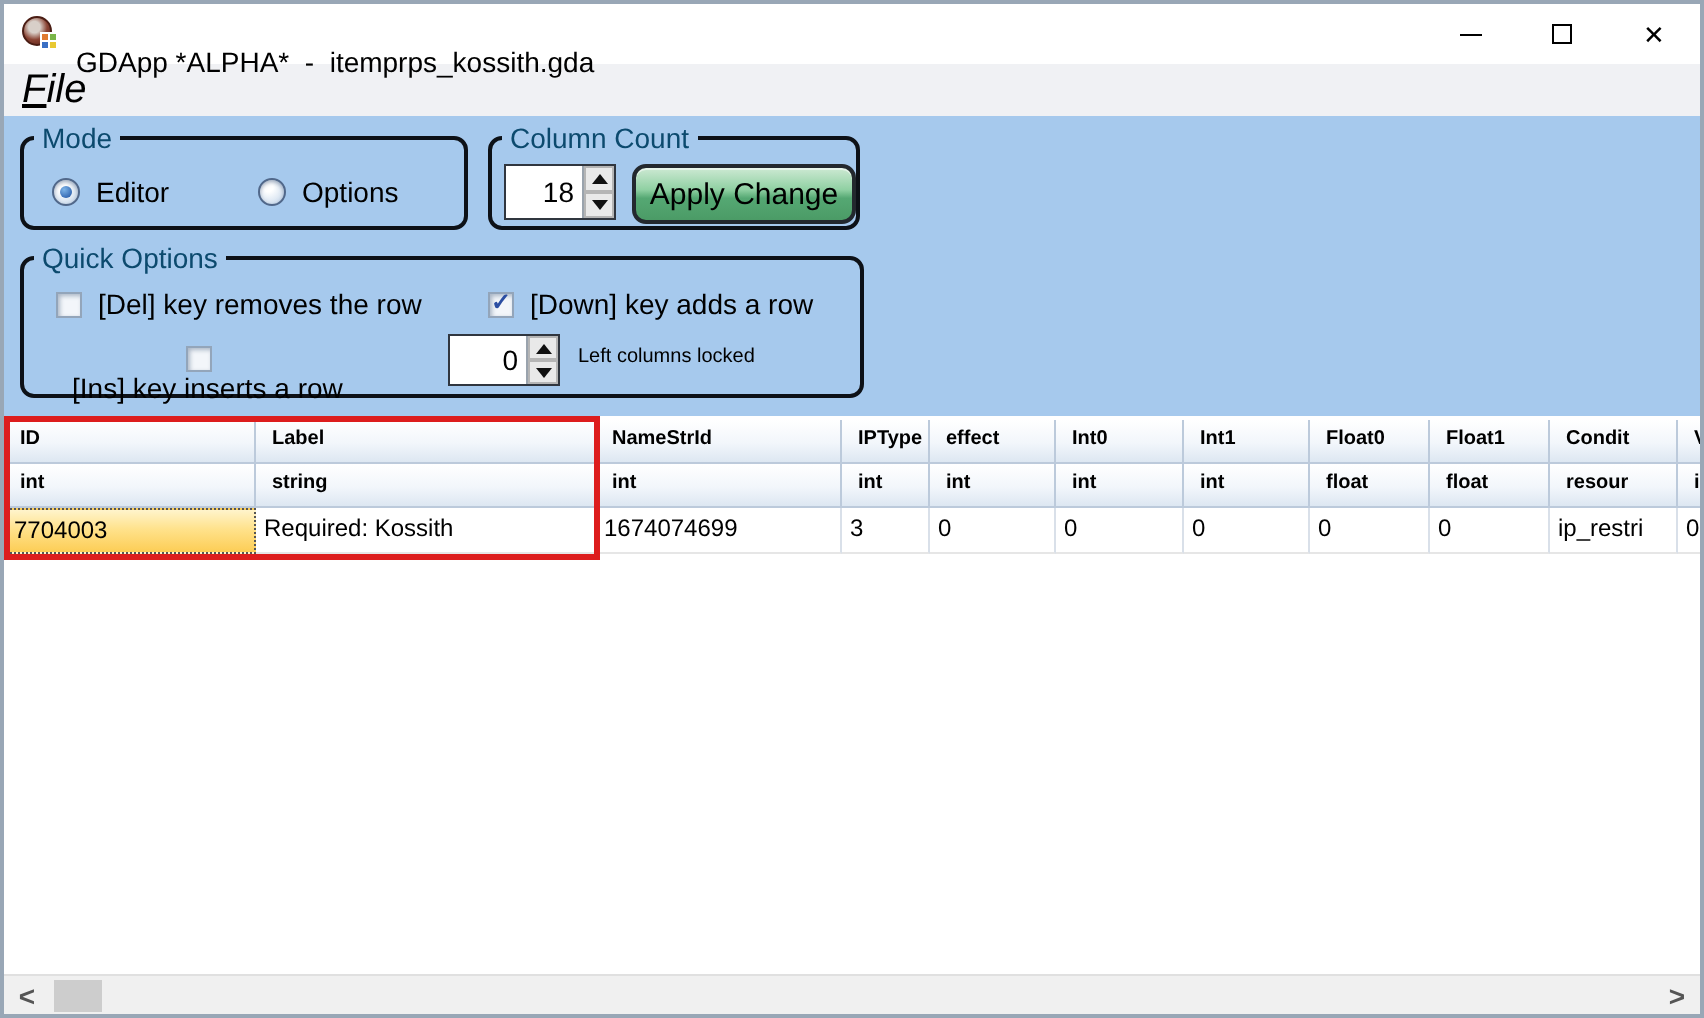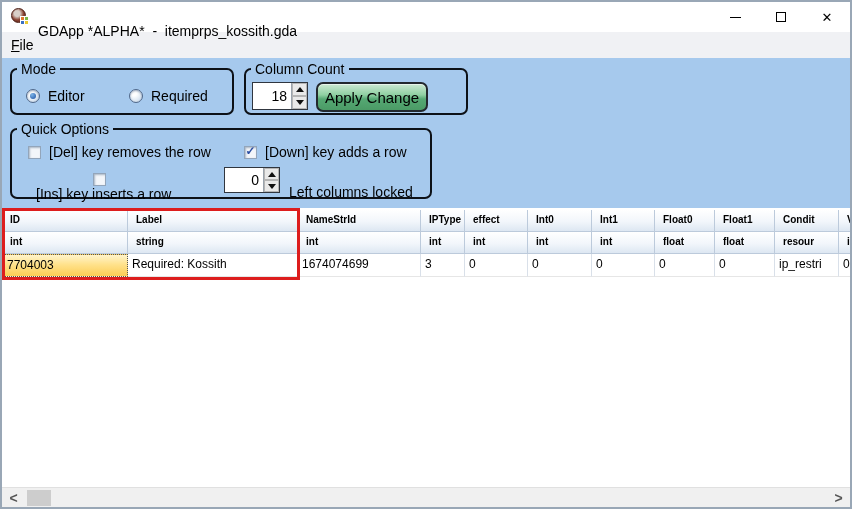--- a/index.html
+++ b/index.html
@@ -18,28 +18,28 @@
      display:grid; grid-template-columns:1fr 1fr; grid-template-rows:1fr 1fr; gap:1px; background:#fff; padding:1px; }
   .app-icon .grid i { display:block; }
   .title-text { margin-left:9px; font-size:14px; color:#000; white-space:pre;margin-top:28px; }
   .win-controls { margin-left:auto; display:flex; height:100%; }
   .win-btn { width:46px; height:100%; display:flex; align-items:center; justify-content:center; }
   .min-glyph { width:11px; height:1px; background:#000; display:block; }
   .max-glyph { width:10px; height:10px; border:1px solid #000; display:block; background:transparent; }
   .close-glyph { font-size:13px; color:#000; line-height:1; }
   
   .menubar { height:26px; background:#f0f1f4; display:flex; align-items:center; }
-  .menu-item { padding:0 9px; font-size:14px; color:#000; }
+  .menu-item { padding:0 9px; font-size:20px; color:#000;font-style:italic; }
   .menu-item::first-letter { text-decoration:underline; }
   
   .panel { height:150px; background:#a6c9ed; position:relative; }
   .groupbox { position:absolute; border:2px solid #0d1117; border-radius:7px; }
-  .legend { position:absolute; top:-10px; left:5px; background:#a6c9ed; padding:0 4px; font-size:14px; color:#000000; line-height:18px; }
+  .legend { position:absolute; top:-10px; left:5px; background:#a6c9ed; padding:0 4px; font-size:14px; color:#0c4a6e; line-height:18px; }
   .gb-mode { left:8px; top:10px; width:224px; height:47px; }
-  .gb-count { left:242px; top:10px; width:224px; height:47px;padding-left:24px; }
+  .gb-count { left:242px; top:10px; width:186px; height:47px;padding-left:24px; }
   .gb-quick { left:8px; top:70px; width:422px; height:71px; }
   
   .radio-row { position:absolute; display:flex; align-items:center; }
   .radio { width:14px; height:14px; border-radius:50%; border:1px solid #51688a; position:relative; flex:0 0 auto;
      background:radial-gradient(circle at 35% 30%, #ffffff 20%, #cfdeee 80%); box-shadow:inset 0 1px 2px rgba(90,110,140,.55); }
   .radio .dot { position:absolute; left:3px; top:3px; width:6px; height:6px; border-radius:50%;
      background:radial-gradient(circle at 35% 30%, #7db4e8, #1d4fa0); }
   .radio-label { margin-left:8px; font-size:14px; color:#000; }
   
   .check-row { position:absolute; display:flex; align-items:center; }
@@ -49,21 +49,21 @@
   .check-label { margin-left:8px; font-size:14px; color:#000000; }
   
   .spinner { position:absolute; display:flex; background:#fff; border:1px solid #30363f; }
   .spin-val { flex:1; font-size:14px; color:#000; text-align:right; padding:0 4px; display:flex; align-items:center; justify-content:flex-end; }
   .spin-btns { width:16px; display:flex; flex-direction:column; border-left:1px solid #9aa3ad; }
   .spin-btn { flex:1; background:#e9e9e9; border:1px solid #b5b5b5; display:flex; align-items:center; justify-content:center; }
   .tri-up { width:0; height:0; border-left:4px solid transparent; border-right:4px solid transparent; border-bottom:5px solid #101010; }
   .tri-down { width:0; height:0; border-left:4px solid transparent; border-right:4px solid transparent; border-top:5px solid #101010; }
   .spin-count { left:6px; top:12px; width:56px; height:28px; }
   .spin-lock  { left:212px; top:37px; width:56px; height:26px; }
-  .lock-label { position:absolute; left:277px; top:54px; font-size:14px; color:#000; }
+  .lock-label { position:absolute; left:277px; top:43px; font-size:10px; color:#000; }
   
   .apply-btn { position:absolute; left:70px; top:12px; width:112px; height:30px; border-radius:7px;
      border:2px solid #23282e; display:flex; align-items:center; justify-content:center;
      background:linear-gradient(180deg, #cde9d3 0%, #8fd0a2 42%, #55a873 58%, #4b9b66 100%);
      box-shadow:inset 0 1px 0 rgba(255,255,255,.55); font-size:15px; color:#000; }
   
   .table-area { position:relative; height:279px; background:#ffffff; padding-top:2px; overflow:hidden; }
   .tr { display:flex; width:860px; overflow:hidden; }
   .th { height:22px; line-height:20px; font-weight:bold; font-size:10px; color:#000; padding-left:8px;
      background:linear-gradient(180deg, #ffffff 0%, #f2f6fb 55%, #dde7f2 100%);
@@ -120,21 +120,21 @@
     <div class="groupbox gb-mode">
       <span class="legend">Mode</span>
       <div class="radio-row" style="left:14px; top:18px;">
         <span class="radio">
             <span class="dot"></span>
           </span>
         <span class="radio-label">Editor</span>
       </div>
       <div class="radio-row" style="left:117px; top:18px;">
         <span class="radio"></span>
-        <span class="radio-label">Required</span>
+        <span class="radio-label">Options</span>
       </div>
     </div>
 
     <div class="groupbox gb-count">
       <span class="legend">Column Count</span>
       <div class="spinner spin-count">
         <span class="spin-val">18</span>
         <span class="spin-btns">
           <span class="spin-btn">
               <span class="tri-up"></span>

